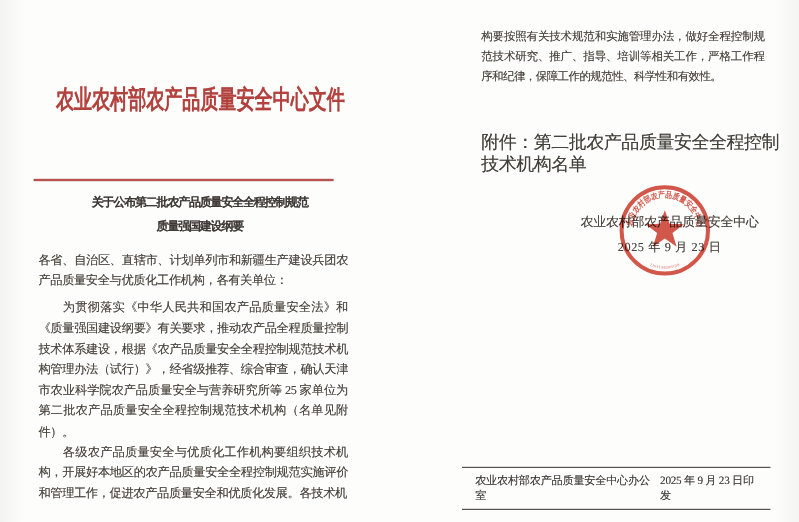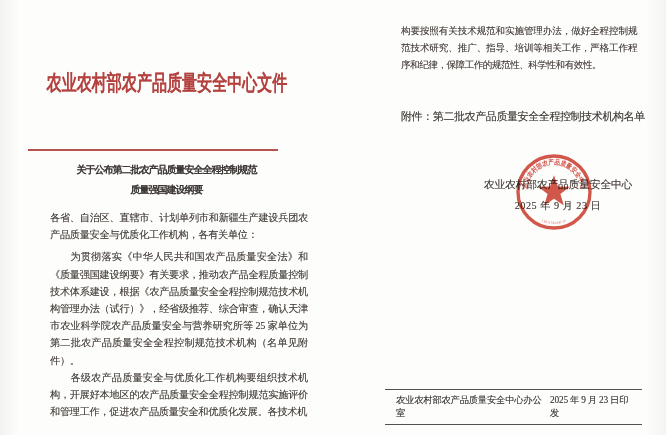--- a/index.html
+++ b/index.html
@@ -26,36 +26,36 @@
     position:absolute; top:130px; left:0; width:333px; text-align:center;
     font-size:10px; letter-spacing:1.5px; color:#55504a;
   }
   .red-rule { position:absolute; top:149px; left:28px; width:250px; height:2px; background:#b5534c; }
   .notice-title {
     position:absolute; top:160px; left:20px; width:293px; text-align:center;
     font-size:10px; font-weight:bold; letter-spacing:-1px; line-height:20px; color:#3e3936;
     text-shadow:0 0 .5px rgba(62,57,54,.5);
   }
   .body-block {
-    position:absolute; top:209px; left:50px; width:258px;
+    position:absolute; top:209px; left:32px; width:258px;
     font-size:10.2px; letter-spacing:-0.3px; line-height:17.2px;
     text-align:justify; color:#4a443f; text-shadow:0 0 .5px rgba(74,68,63,.55);
   }
   .body-block p.indent { text-indent:2em; }
   .body-block p.gap { margin-top:5px; }
 
   
   .cont-block {
     position:absolute; top:22px; left:68px; width:236px;
     font-size:9.6px; letter-spacing:-0.5px; line-height:17px;
     text-align:justify; color:#4a443f; text-shadow:0 0 .5px rgba(74,68,63,.55);
   }
   .attach-line {
     position:absolute; top:109px; left:68px; width:250px;
-    font-size:11px; letter-spacing:-0.4px; color:#44403b;
+    font-size:15px; letter-spacing:-0.4px; color:#44403b;
     text-shadow:0 0 .5px rgba(68,64,59,.55);
     font-family:Liberation Serif, serif;
   }
   .sign-block {
     position:absolute; top:178px; left:105px; width:240px; text-align:center;
     color:#4a443f; text-shadow:0 0 .5px rgba(74,68,63,.5);
   }
   .sign-block .signer { font-size:10.8px; letter-spacing:-0.2px; }
   .sign-block .sign-date { font-size:10.2px; margin-top:7px; letter-spacing:0.5px; }
   .seal { position:absolute; top:152px; left:181px; width:80px; height:80px; opacity:.85; mix-blend-mode:multiply; }

